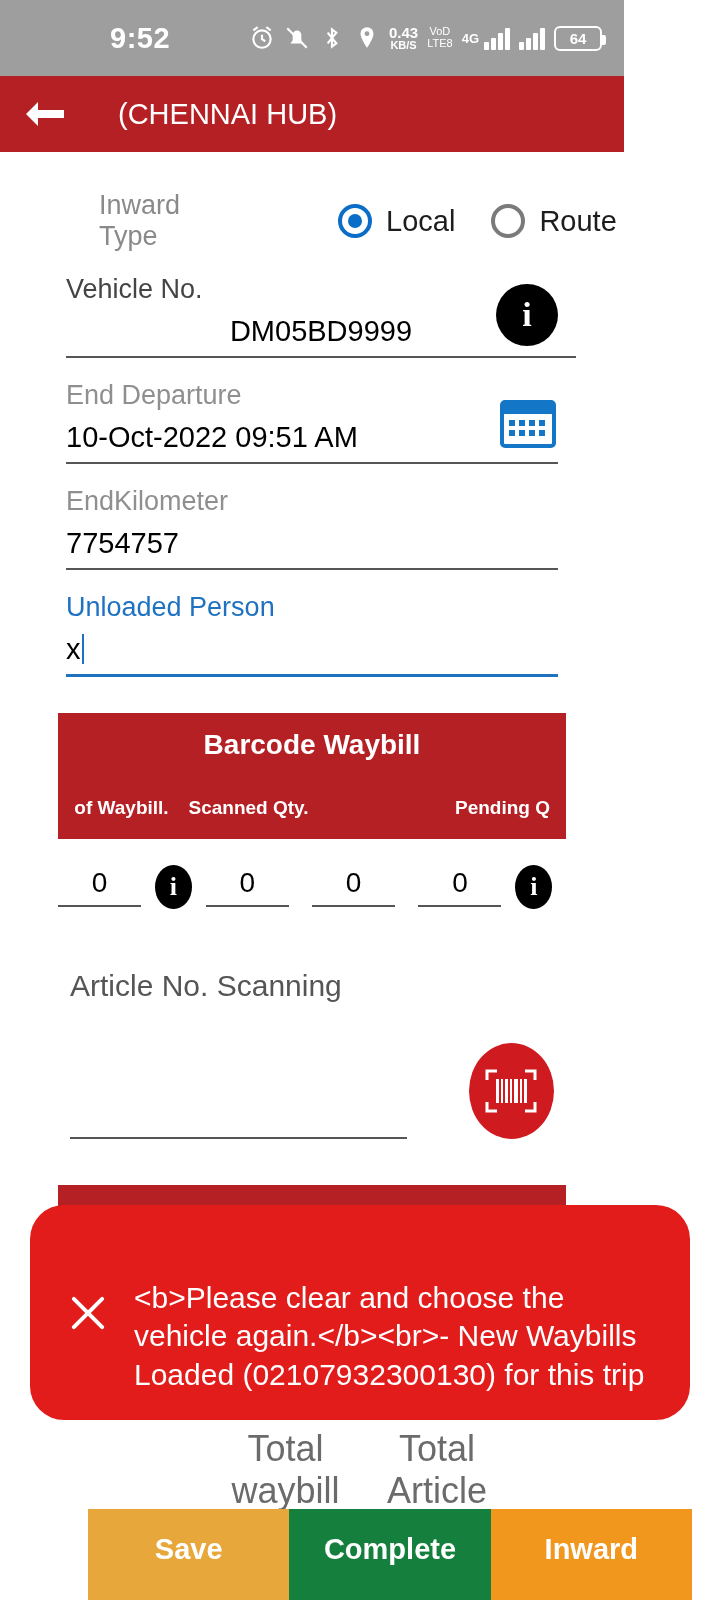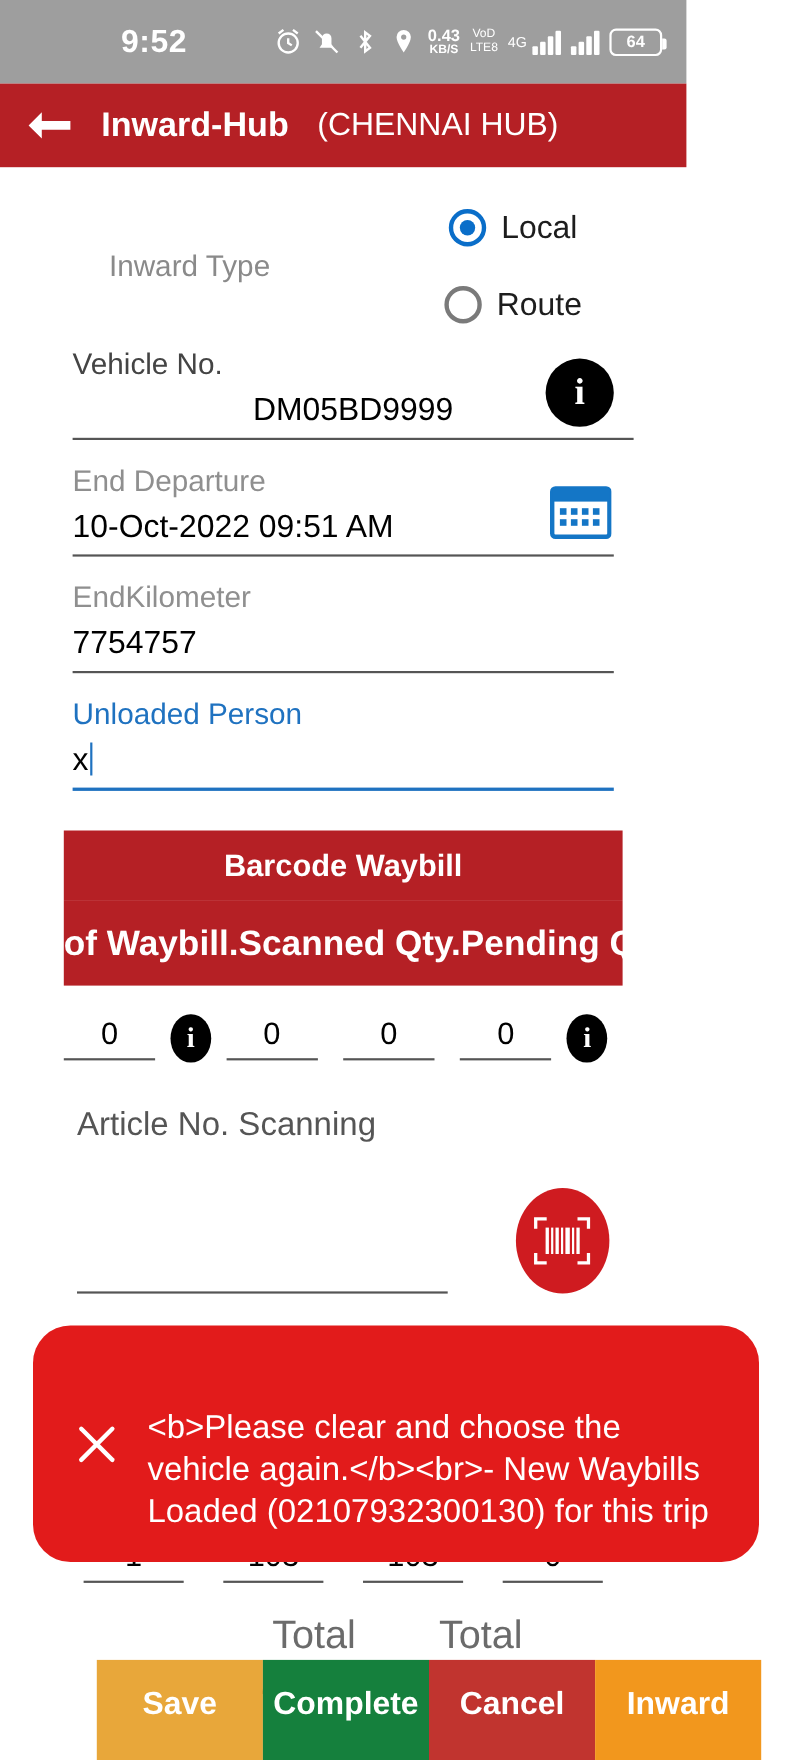--- a/index.html
+++ b/index.html
@@ -46,21 +46,21 @@
     font-weight: 700;
   }
   .netspeed .u { font-size: 11px; font-weight: 700; display:block; }
   .vo { font-size: 11px; font-weight: 400; line-height: 1.05; text-align:center; }
   .bars { display:flex; align-items:flex-end; gap:2px; height: 24px; }
   .bars i { width:5px; background:#fff; display:block; border-radius:1px; }
   .bars i:nth-child(1){height:8px}
   .bars i:nth-child(2){height:12px}
   .bars i:nth-child(3){height:17px}
   .bars i:nth-child(4){height:22px}
-  .g4 { font-size: 13px; font-weight: 400; margin-right:-4px;}
+  .g4 { font-size: 13px; font-weight: 700; margin-right:-4px;}
   .battery {
     width: 48px; height: 25px;
     border: 2.5px solid #fff; border-radius: 6px;
     position: relative; display:flex; align-items:center; justify-content:center;
     font-size: 15px; font-weight: 600;
   }
   .battery:after {
     content:""; position:absolute; right:-6px; top:7px;
     width:4px; height:10px; background:#fff; border-radius:0 2px 2px 0;
   }
@@ -79,21 +79,21 @@
   .appbar .sub { font-size: 29px; font-weight: 400; margin-left: 26px; }
 
   
   .content { padding: 0 66px; position: relative; }
 
   .row-type {
     display: flex; align-items: center;
     margin-top: 38px;
   }
   .label-muted { color: #8a8a8a; font-size: 27px; margin-left: 33px; }
-  .radios { margin-left: 158px; display: flex; align-items: center; gap: 18px; flex-direction: column; }
+  .radios { margin-left: 158px; display: flex; align-items: flex-start; gap: 18px; }
   .radio { display:flex; align-items:center; gap: 14px; }
   .radio .dot {
     width: 34px; height: 34px; border-radius: 50%;
     border: 4px solid #7a7a7a; position: relative; flex:none;
   }
   .radio.on .dot { border-color: #0a6ec9; }
   .radio.on .dot:after {
     content:""; position:absolute; left:6px; top:6px;
     width:14px; height:14px; border-radius:50%; background:#0a6ec9;
   }
@@ -126,39 +126,39 @@
   .cal-icon { position:absolute; right: 2px; top: 16px; width: 56px; height: 52px; }
 
   
   .sec-header {
     background: #b52025; color: #fff; text-align: center;
     font-size: 28px; font-weight: 700; padding: 16px 0;
   }
   .table-head {
     background: #b52025; color: #fff;
     display: flex; align-items: center;
-    font-size: 32px; font-weight: 700;
+    font-size: 19px; font-weight: 700;
     padding: 20px 0;
   }
   .table-head span { flex: 1; text-align: center; white-space: nowrap; }
 
   .numrow { display:flex; align-items:center; margin-top: 26px; gap: 0; }
   .numcell {
     border-bottom: 2px solid #555; width: 100px;
     text-align: center; font-size: 28px; padding-bottom: 6px;
   }
   .numrow .dark-ico {
     width: 44px; height: 44px; border-radius: 50%; background:#000;
     color:#fff; display:flex; align-items:center; justify-content:center;
     font-size: 26px; font-weight:700; font-family:"Liberation Serif", serif;
     margin: 0 14px;
   }
   .spacer-sm { width: 28px; }
 
-  .scan-title { font-size: 30px; color: #555; margin-top: 40px; }
+  .scan-title { font-size: 30px; color: #555; margin-top: 60px; }
   .scan-row { display: flex; align-items: flex-end; margin-top: 40px; }
   .scan-input { border-bottom: 2px solid #555; width: 380px; height: 52px; }
   .scan-btn {
     width: 96px; height: 96px; border-radius: 50%; background: #cf1b20;
     margin-left: 62px; display:flex; align-items:center; justify-content:center;
   }
 
   
   .manual-wrap { margin-top: 46px; position: relative; }
   .mw-head {
@@ -274,21 +274,20 @@
       <div class="battery">
         <span>64</span>
       </div>
     </div>
   </div>
 
   <div class="appbar">
     <svg class="backarrow" viewBox="0 0 44 32">
       <path d="M16 4L4 16l12 12v-8h26v-8H16z" fill="#fff"></path>
     </svg>
-    <div class="title">Inward-Hub</div>
     <div class="sub">(CHENNAI HUB)</div>
   </div>
 
   <div class="content">
 
     <div class="row-type">
       <div class="label-muted">Inward Type</div>
       <div class="radios">
         <div class="radio on">
           <span class="dot"></span>
@@ -410,17 +409,16 @@
   </div>
 
   <div class="toast">
     <div class="x"></div>
     <div class="msg">&lt;b&gt;Please clear and choose the vehicle again.&lt;/b&gt;&lt;br&gt;- New Waybills Loaded (02107932300130) for this trip</div>
   </div>
 
   <div class="btnbar">
     <div class="btn save">Save</div>
     <div class="btn complete">Complete</div>
-    <div class="btn cancel">Cancel</div>
     <div class="btn inward">Inward</div>
   </div>
 
 </div>
 
 </body></html>

